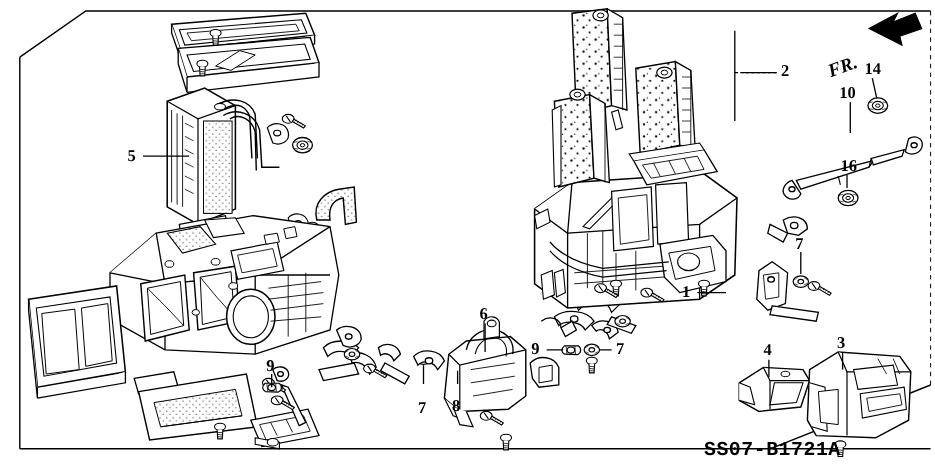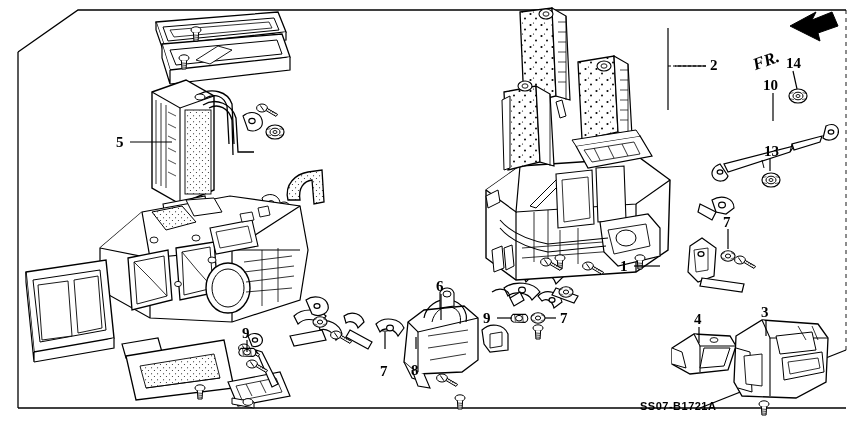--- a/index.html
+++ b/index.html
@@ -6,22 +6,22 @@
   html,body{margin:0;padding:0;background:#ffffff;}
   body{font-family:"Liberation Serif",serif;}
   #stage{position:relative;width:850px;height:425px;background:#ffffff;overflow:hidden;}
   #art{position:absolute;left:0;top:0;width:850px;height:425px;}
   .callout{
     position:absolute;font-family:"Liberation Serif",serif;
     font-weight:bold;font-size:15px;color:#000;line-height:1;
     white-space:nowrap;user-select:none;
   }
   .partno{
-    position:absolute;font-family:Liberation Sans, sans-serif;
-    font-size:11px;font-weight:bold;letter-spacing:.5px;color:#000;white-space:nowrap;
+    position:absolute;font-family:Liberation Mono, monospace;
+    font-size:18px;font-weight:bold;letter-spacing:.5px;color:#000;white-space:nowrap;
   }
   .frlabel{
     position:absolute;font-family:"Liberation Serif",serif;font-weight:bold;
     font-style:italic;font-size:17px;color:#000;white-space:nowrap;
     transform:rotate(-20deg);transform-origin:left bottom;
   }
 </style>
 </head>
 <body>
 
@@ -404,20 +404,20 @@
       <div class="callout" style="left: 116px; top: 135px;">5</div>
       <div class="callout" style="left: 436px; top: 279px;">6</div>
       <div class="callout" style="left: 723px; top: 215px;">7</div>
       <div class="callout" style="left: 560px; top: 311px;">7</div>
       <div class="callout" style="left: 380px; top: 364px;">7</div>
       <div class="callout" style="left: 411px; top: 363px;">8</div>
       <div class="callout" style="left: 242px; top: 326px;">9</div>
       <div class="callout" style="left: 483px; top: 311px;">9</div>
       <div class="callout" style="left: 763px; top: 78px; text-align: center;">10</div>
       <div class="callout" style="left: 786px; top: 56px;">14</div>
-      <div class="callout" style="left: 764px; top: 144px;">13</div>
+      <div class="callout" style="left: 764px; top: 144px;">16</div>
     </div>
 
   <div class="frlabel" style="left:757px;top:55px;">FR.</div>
 
   <div class="partno" style="left:640px;top:400px;">SS07-B1721A</div>
 
 </div>
 
 </body></html>

